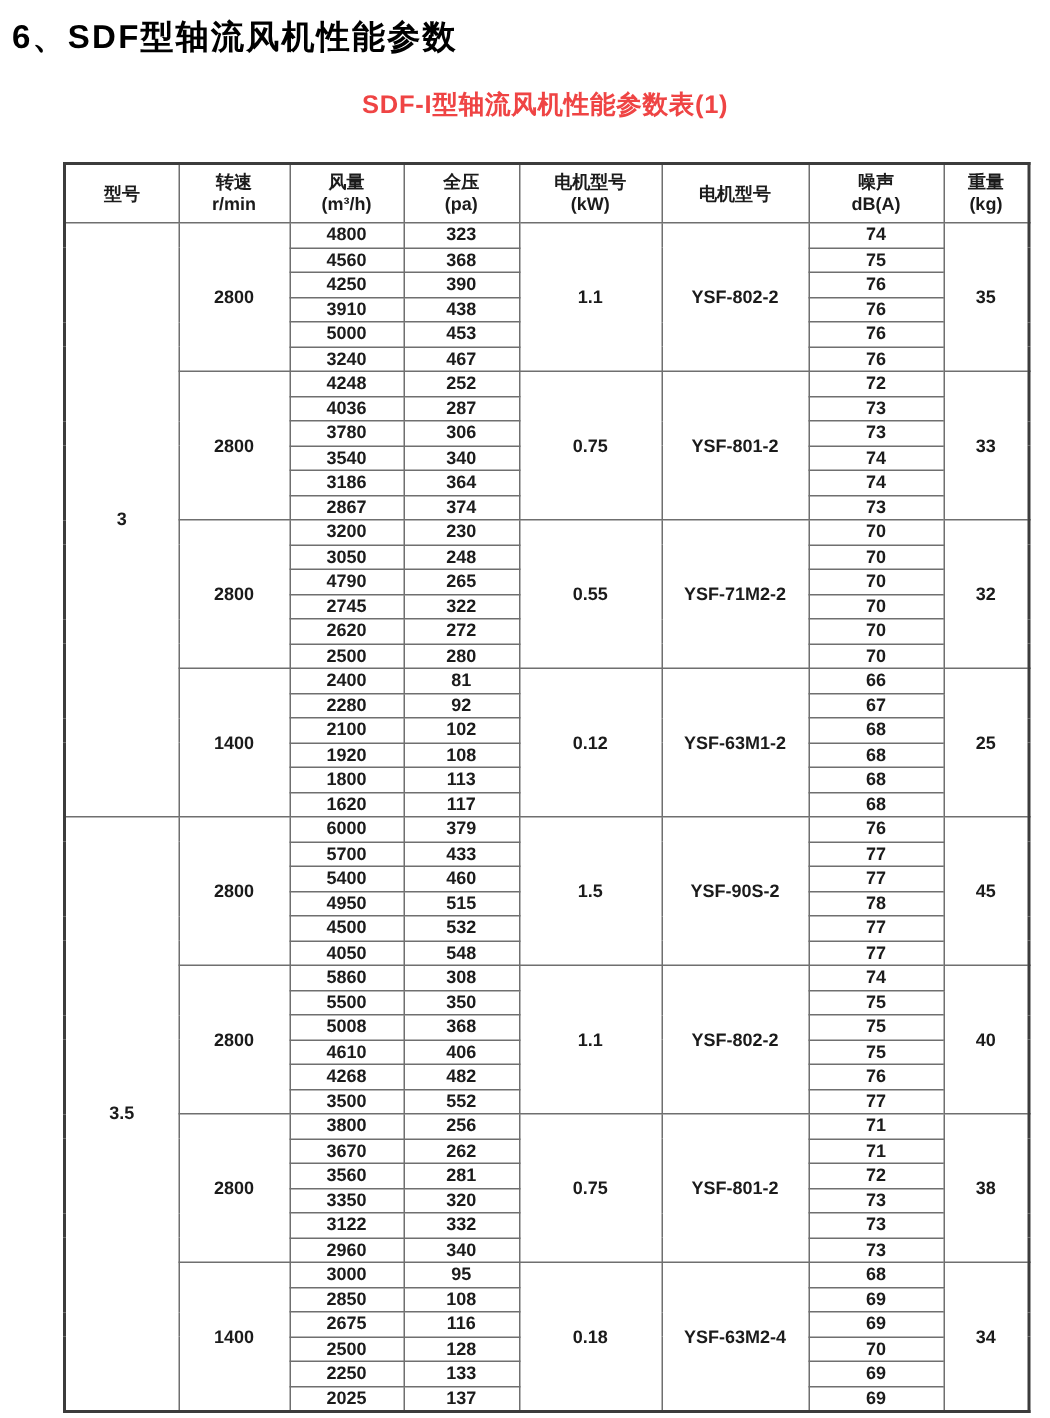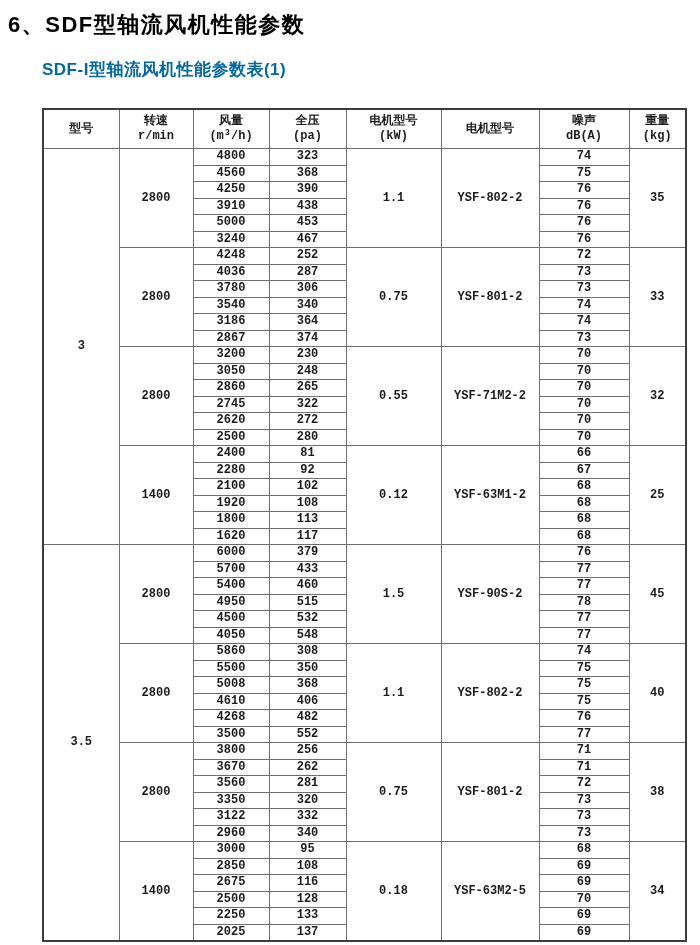--- a/index.html
+++ b/index.html
@@ -11,26 +11,26 @@
     position:relative;
     overflow:hidden;
   }
   .page-title {
     position:absolute; left:8px; top:10px;
     font-size:22px; font-weight:bold; letter-spacing:1.5px;
     color:#000000; white-space:nowrap;
   }
   .table-title {
     position:absolute; left:42px; top:58px; width:643px;
-    font-size:17px; font-weight:bold;
-    letter-spacing:0.5px; color:#0369a1;
+    text-align:center; font-size:17px; font-weight:bold;
+    letter-spacing:0.5px; color:#ef4444;
   }
   table.spec {
     position:absolute; left:42px; top:108px; width:643px;
-    border-collapse:collapse; table-layout:fixed;font-family:Liberation Mono, monospace;
+    border-collapse:collapse; table-layout:fixed;
   }
   table.spec th, table.spec td {
     border:1px solid #6f6f6f;
     text-align:center; vertical-align:middle;
     padding:0; font-weight:bold;
     color:#1b1b1b;
     overflow:hidden; white-space:nowrap;
   }
   table.spec { border:2px solid #3c3c3c; }
   table.spec th {
@@ -171,21 +171,21 @@
         <td rowspan="6">YSF-71M2-2</td>
         <td>70</td>
         <td rowspan="6">32</td>
       </tr>
       <tr>
         <td>3050</td>
         <td>248</td>
         <td>70</td>
       </tr>
       <tr>
-        <td>2860</td>
+        <td>4790</td>
         <td>265</td>
         <td>70</td>
       </tr>
       <tr>
         <td>2745</td>
         <td>322</td>
         <td>70</td>
       </tr>
       <tr>
         <td>2620</td>
@@ -332,21 +332,21 @@
       <tr>
         <td>2960</td>
         <td>340</td>
         <td>73</td>
       </tr>
       <tr>
         <td rowspan="6">1400</td>
         <td>3000</td>
         <td>95</td>
         <td rowspan="6">0.18</td>
-        <td rowspan="6">YSF-63M2-5</td>
+        <td rowspan="6">YSF-63M2-4</td>
         <td>68</td>
         <td rowspan="6">34</td>
       </tr>
       <tr>
         <td>2850</td>
         <td>108</td>
         <td>69</td>
       </tr>
       <tr>
         <td>2675</td>

